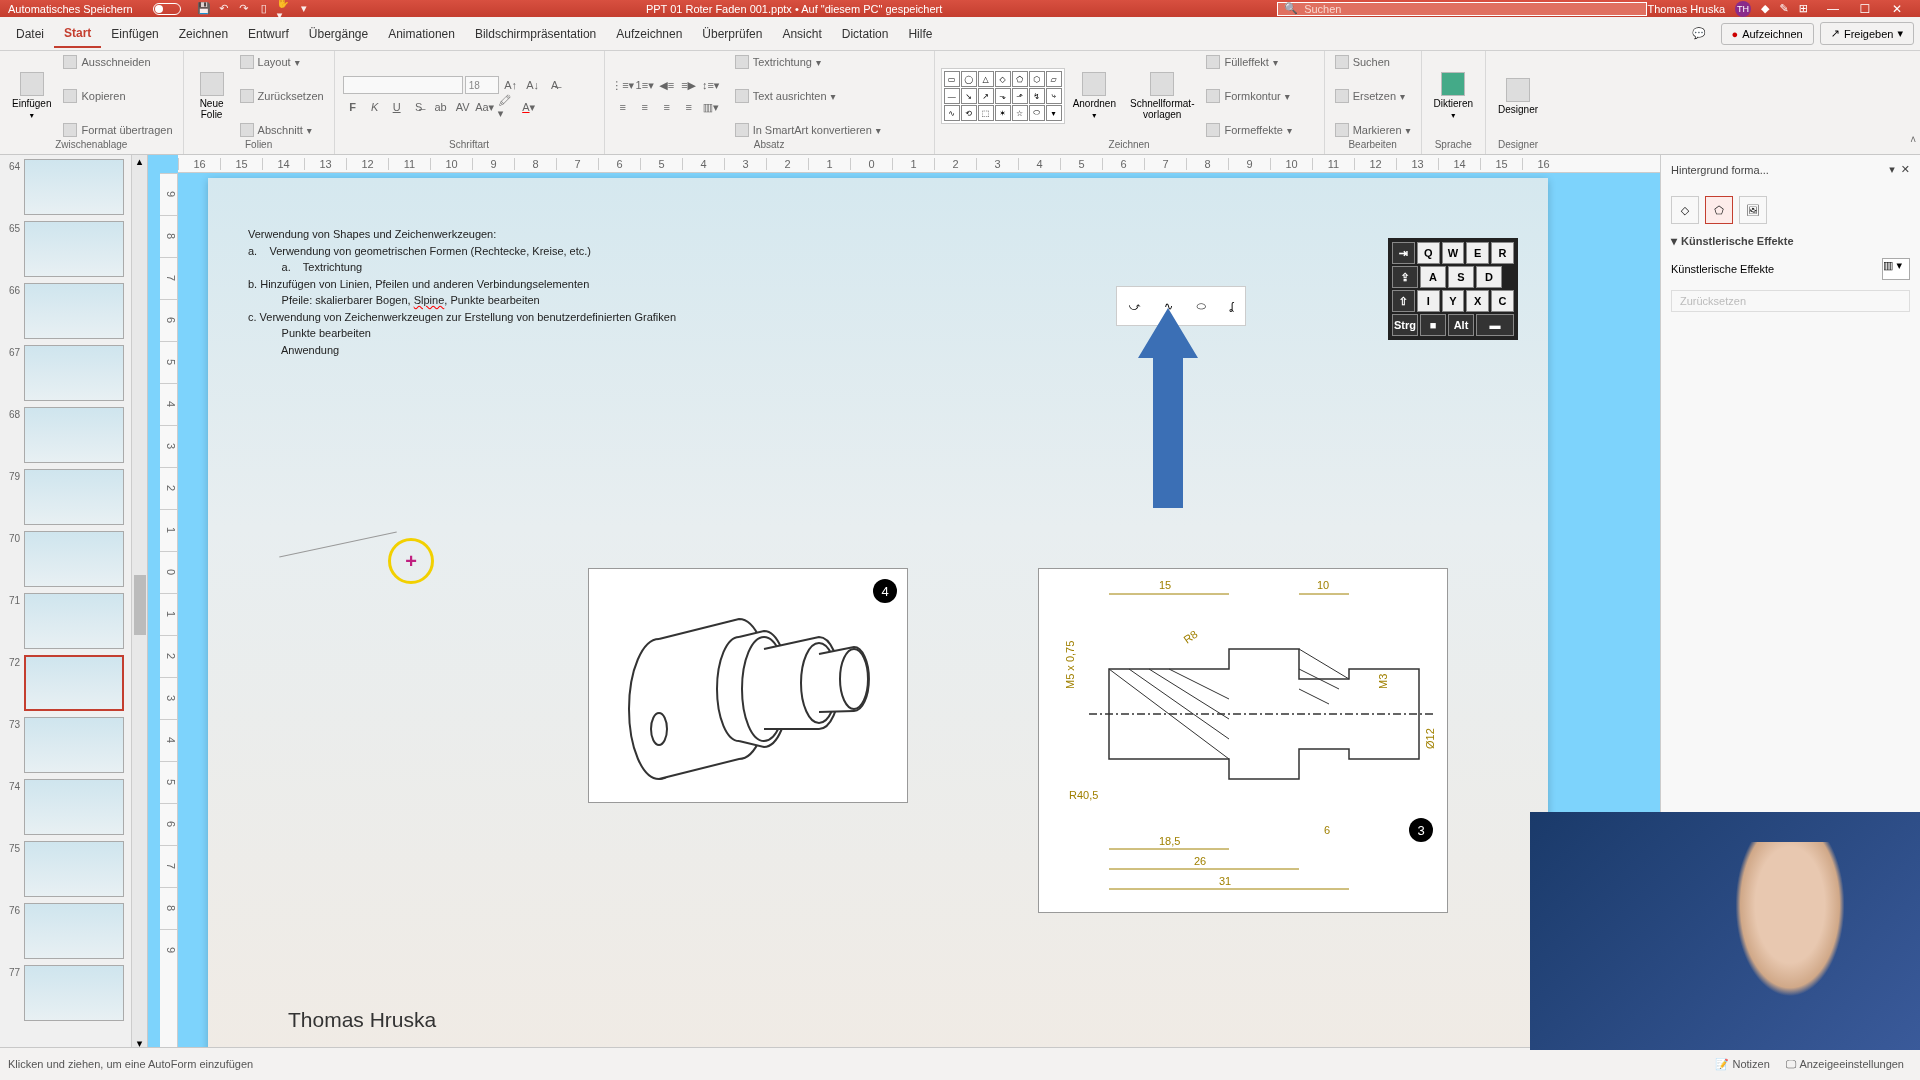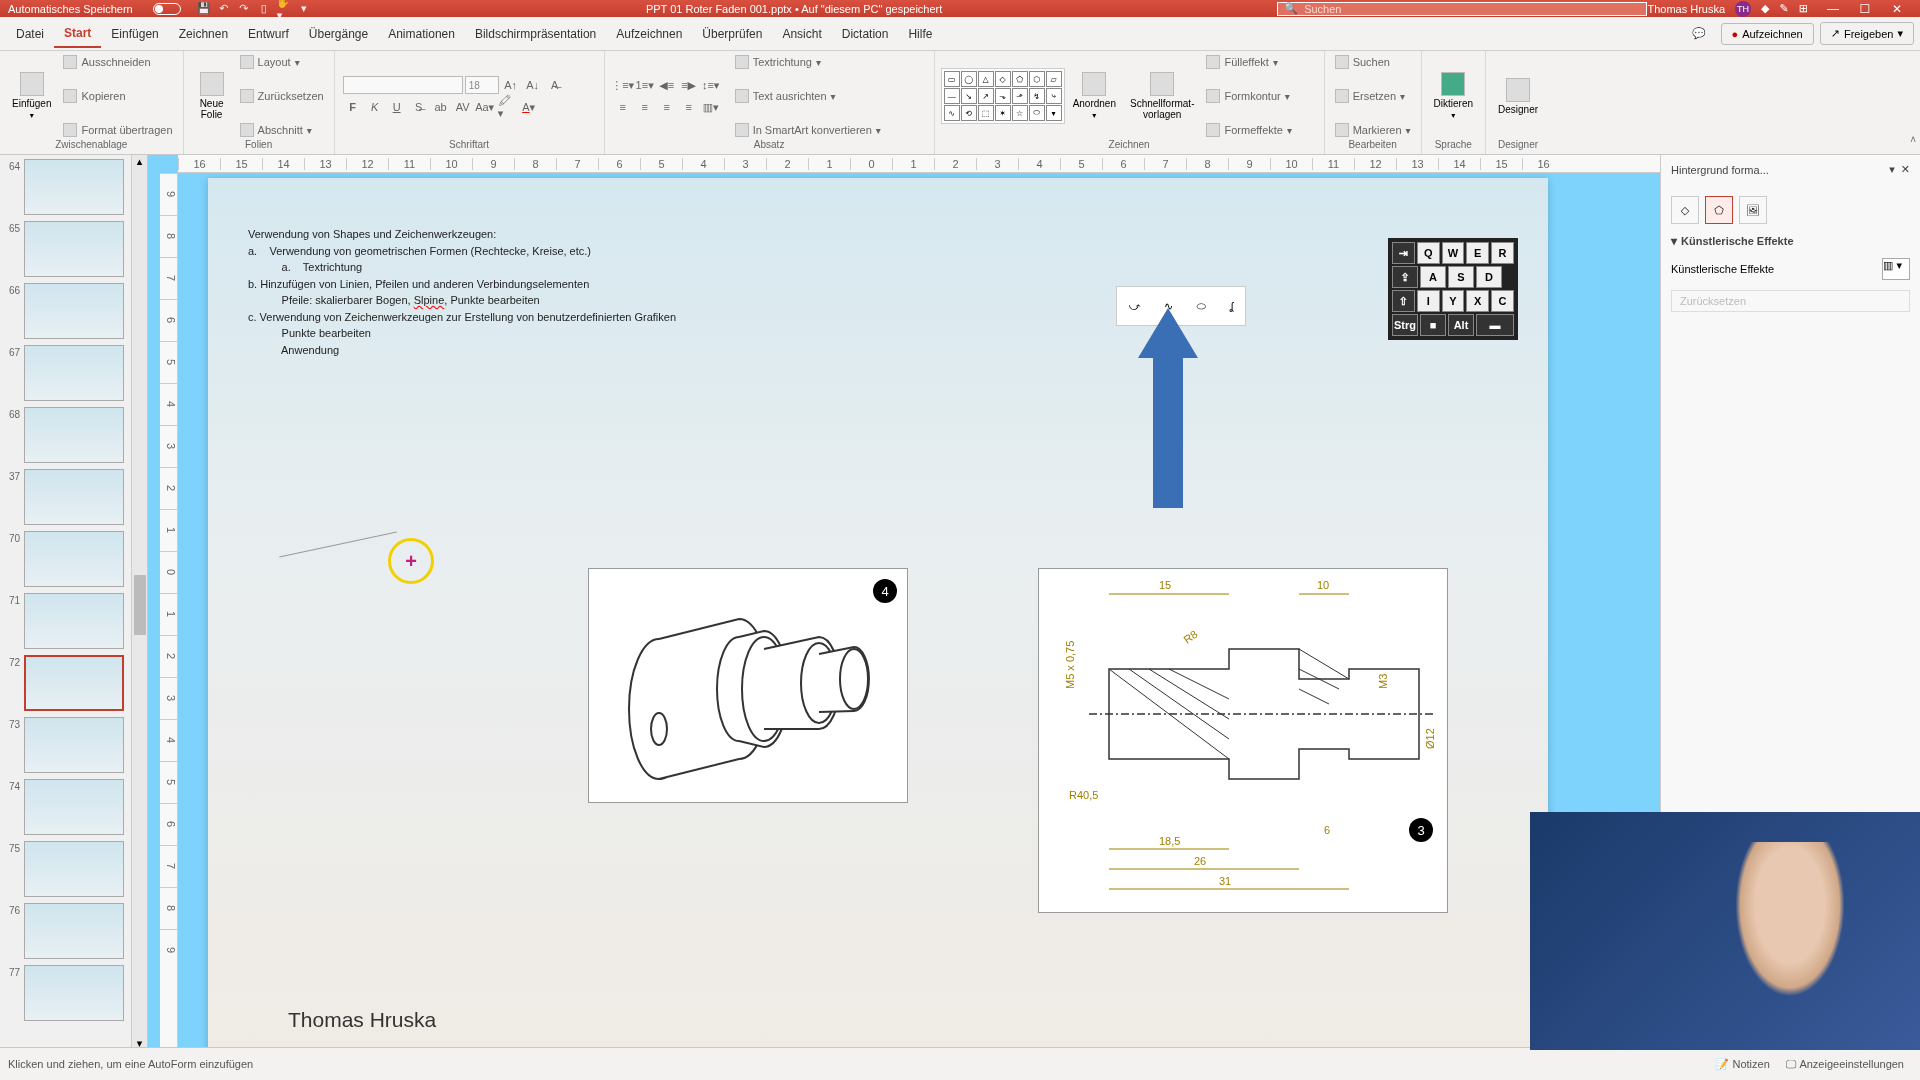--- a/index.html
+++ b/index.html
@@ -349,21 +349,21 @@
         </div>
         <div class="thumb">
           <div class="num">67</div>
           <div class="tslide"></div>
         </div>
         <div class="thumb">
           <div class="num">68</div>
           <div class="tslide"></div>
         </div>
         <div class="thumb">
-          <div class="num">37</div>
+          <div class="num">79</div>
           <div class="tslide"></div>
         </div>
         <div class="thumb">
           <div class="num">70</div>
           <div class="tslide"></div>
         </div>
         <div class="thumb">
           <div class="num">71</div>
           <div class="tslide"></div>
         </div>

